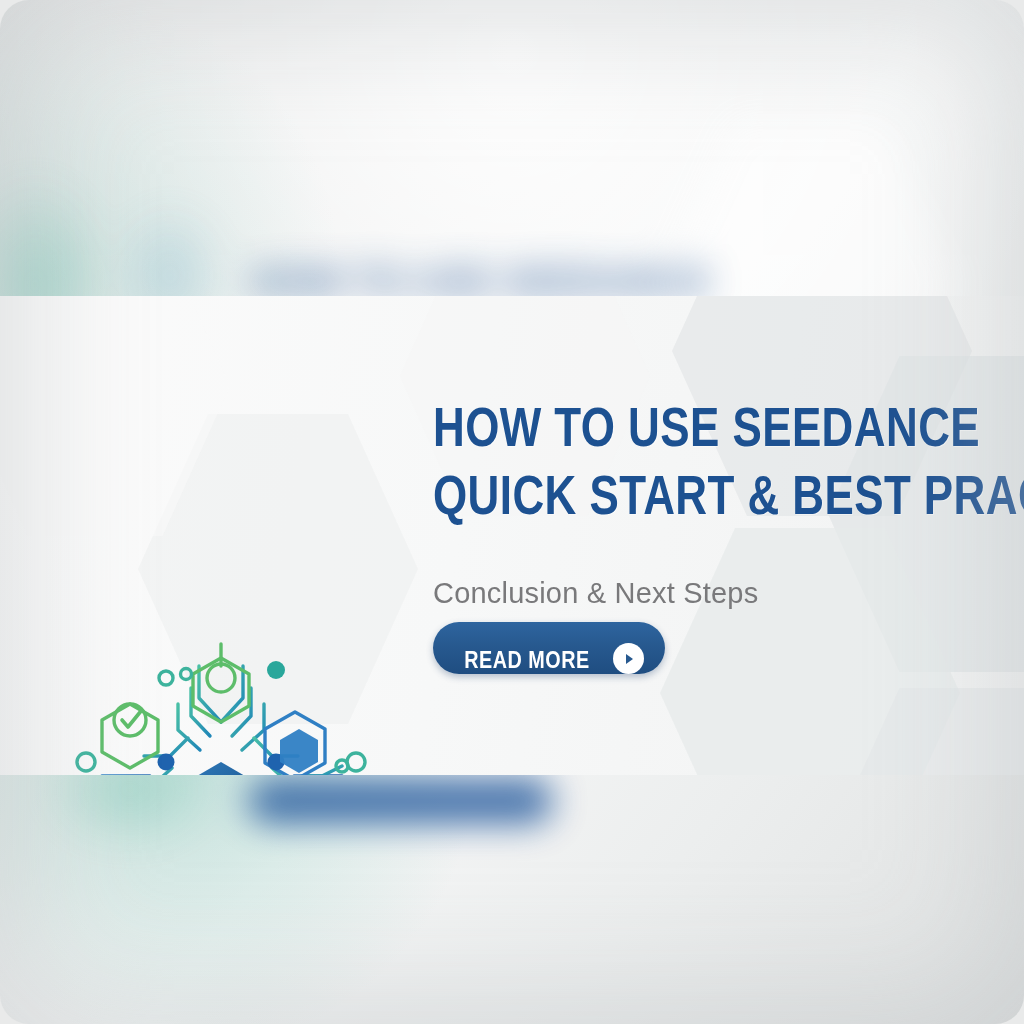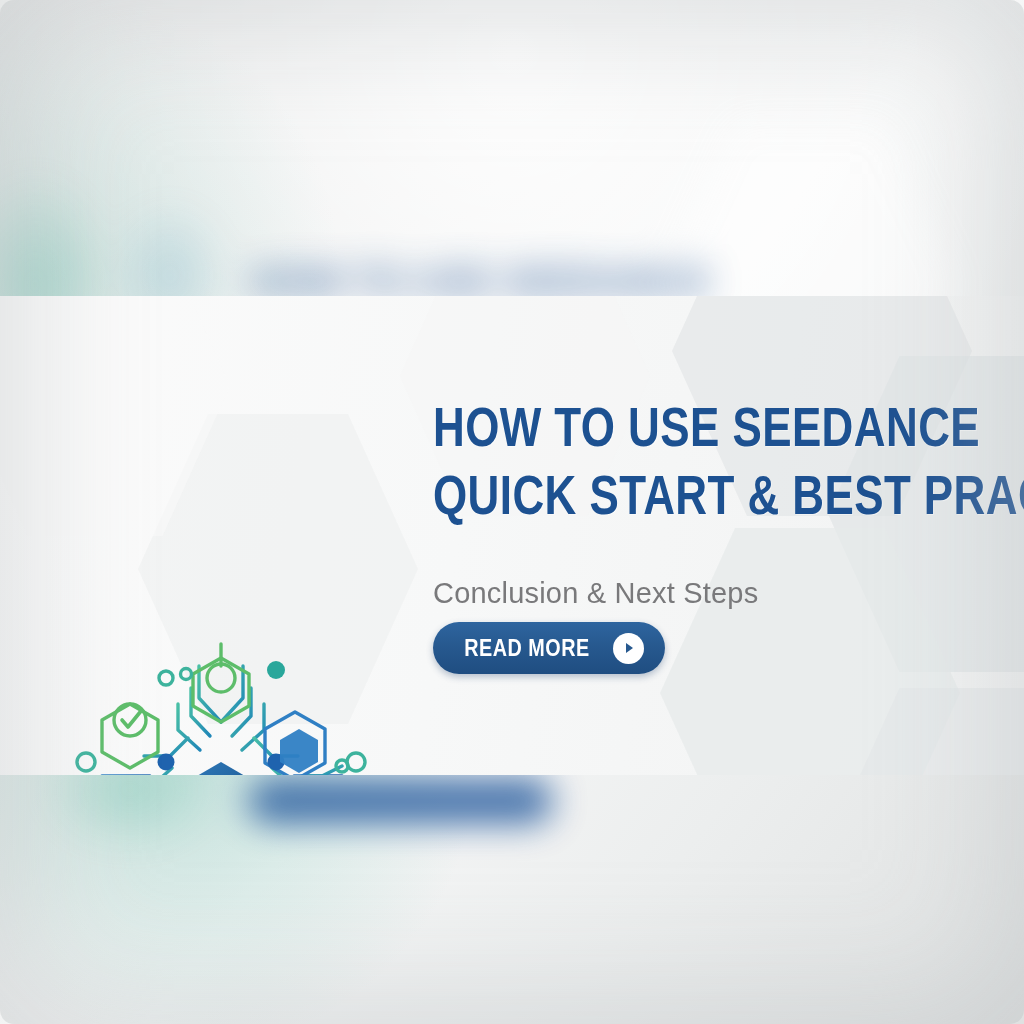--- a/index.html
+++ b/index.html
@@ -12,20 +12,21 @@
 
   
   #stage{
     position:absolute; inset:0; width:1024px; height:1024px;
     background:
       radial-gradient(circle at 18% 74%, rgba(120,195,180,.40) 0%, rgba(120,195,180,0) 26%),
       radial-gradient(circle at 7% 26%, rgba(150,205,195,.30) 0%, rgba(150,205,195,0) 22%),
       radial-gradient(circle at 50% 5%, rgba(255,255,255,.95) 0%, rgba(255,255,255,0) 55%),
       linear-gradient(128deg,#e2e4e4 0%,#eceded 28%,#f6f7f7 52%,#eceeee 74%,#dfe1e1 100%);
     overflow:hidden;
+    border-radius:29px;
   }
   
   #ghost{
     position:absolute; left:0; top:0; width:1024px; height:1024px;
     filter:blur(17px); opacity:.85;
   }
   .ghost-title{
     position:absolute; left:252px; top:258px;
     font-size:42px; font-weight:700; letter-spacing:1px;
     color:#3d69a0; white-space:nowrap;
@@ -85,21 +86,21 @@
     position:absolute; top:245px; left:0;
     font-size:29px; color:#79797b; letter-spacing:.2px; white-space:nowrap;margin-top:36px;
   }
 
   
   #read-more{
     position:absolute; top:326px; left:0;
     width:232px; height:52px; border-radius:26px;
     background:linear-gradient(180deg,#2e659f 0%,#27598f 45%,#1f4d81 100%);
     box-shadow:0 3px 7px rgba(25,60,105,.30);
-    display:flex; align-items:center; justify-content:center; gap:14px;
+    display:flex; align-items:flex-end; justify-content:center; gap:14px;
     cursor:pointer; border:none;
   }
   #read-more-label{
     color:#fff; font-size:23px; font-weight:700; letter-spacing:.6px;
     font-stretch:condensed; transform:scaleX(.86);
   }
   #arrow-circle{
     width:31px; height:31px; border-radius:50%; background:#fff;
     display:flex; align-items:center; justify-content:center; flex:none;
   }

